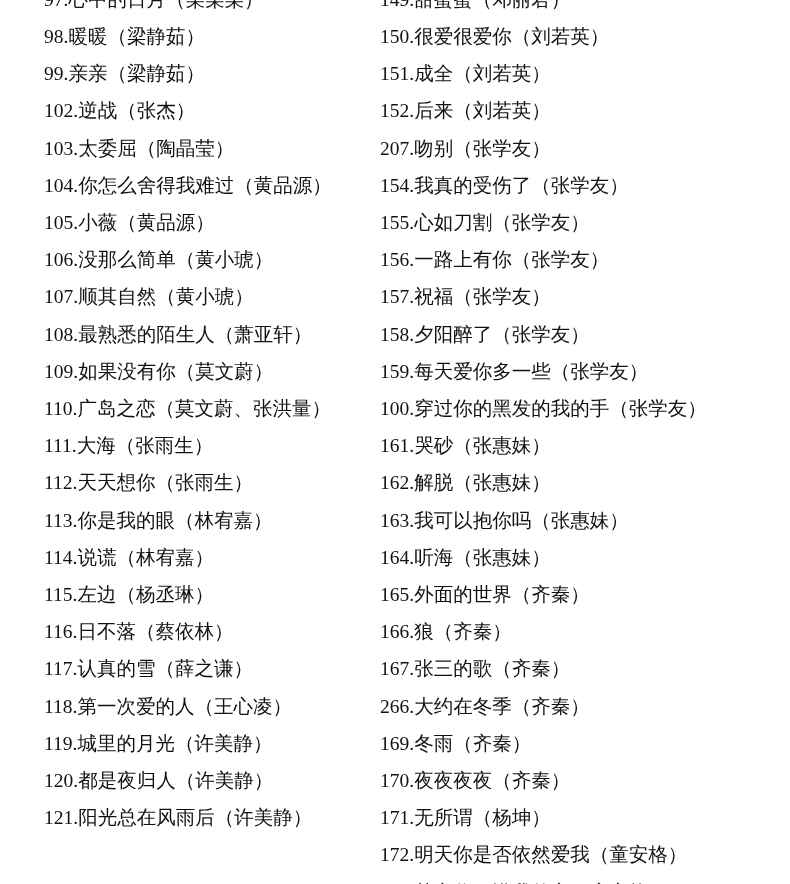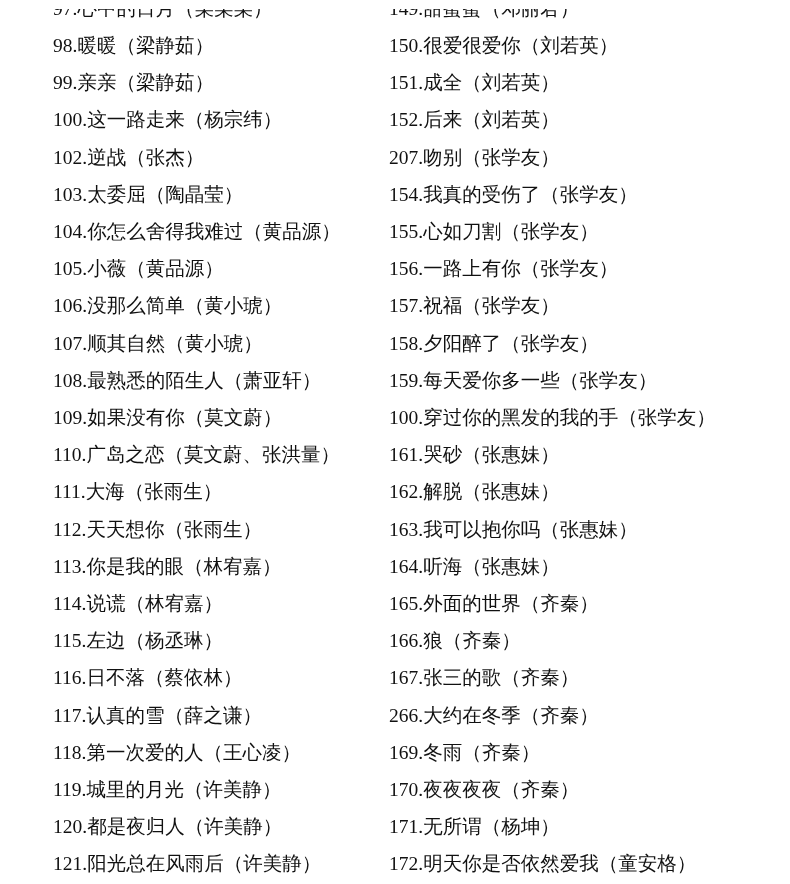--- a/index.html
+++ b/index.html
@@ -12,21 +12,21 @@
     height: 884px;
     overflow: hidden;
     font-family: "Liberation Serif", "DejaVu Serif", serif;
     color: #111111;
   }
   .page {
     position: relative;
     width: 790px;
     height: 884px;
     box-sizing: border-box;
-    padding: 9px;
+    padding: 0;
   }
   .columns {
     display: flex;
     flex-direction: row;
     width: 790px;
     height: 884px;
   }
   .col {
     box-sizing: border-box;
   }
@@ -63,21 +63,20 @@
 
 <div class="page">
   <div class="columns">
 
     <div class="col col-left">
       <div class="clip-top">
         <div class="song">97.心中的日月（某某某）</div>
       </div>
       <div class="song">98.暖暖（梁静茹）</div>
       <div class="song">99.亲亲（梁静茹）</div>
-      <div class="song">100.这一路走来（杨宗纬）</div>
       <div class="song">102.逆战（张杰）</div>
       <div class="song">103.太委屈（陶晶莹）</div>
       <div class="song">104.你怎么舍得我难过（黄品源）</div>
       <div class="song">105.小薇（黄品源）</div>
       <div class="song">106.没那么简单（黄小琥）</div>
       <div class="song">107.顺其自然（黄小琥）</div>
       <div class="song">108.最熟悉的陌生人（萧亚轩）</div>
       <div class="song">109.如果没有你（莫文蔚）</div>
       <div class="song">110.广岛之恋（莫文蔚、张洪量）</div>
       <div class="song">111.大海（张雨生）</div>

